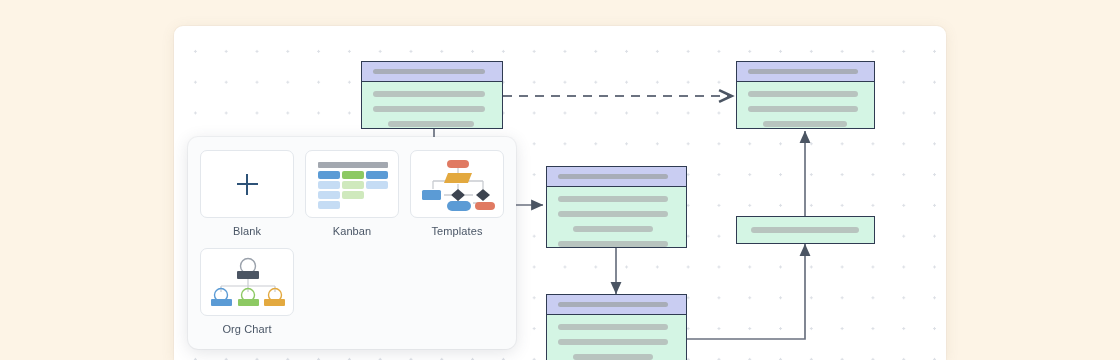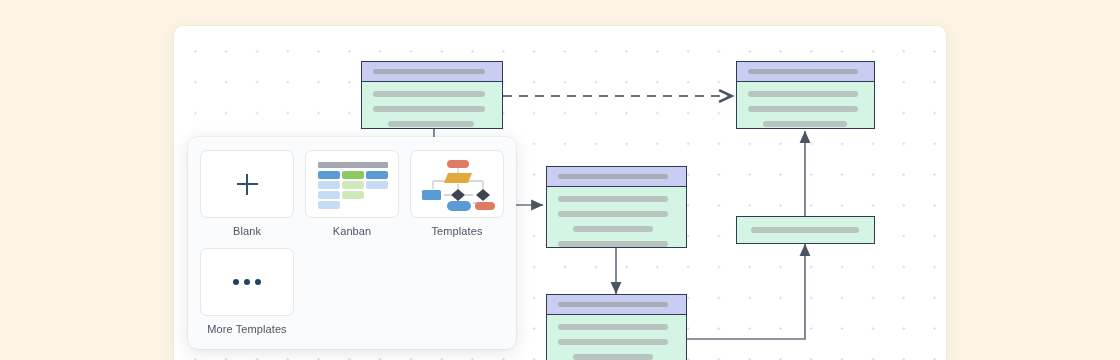--- a/index.html
+++ b/index.html
@@ -186,28 +186,34 @@
             <path d="M47,38 L54,44 L47,50 L40,44 Z" fill="#3d4450"></path>
             <path d="M72,38 L79,44 L72,50 L65,44 Z" fill="#3d4450"></path>
             <rect x="36" y="50" width="24" height="10" rx="5" fill="#5b9bd5"></rect>
             <rect x="64" y="51" width="20" height="8" rx="4" fill="#e07a62"></rect>
           </svg>
         </div>
         <div class="tlabel">Templates</div>
       </div>
 
 
-
-      <div class="tile">
-        <div class="thumb">
-          <span class="dots3">
-              <b></b>
-              <b></b>
-              <b></b>
-            </span>
-        </div>
-        <div class="tlabel">More Templates</div>
-      </div>
+      <div class="tile">
+        <div class="thumb">
+          <svg width="94" height="68" viewBox="0 0 94 68">
+            <path d="M47,30 L47,37 M20,37 L74,37 M20,37 L20,43 M47,37 L47,43 M74,37 L74,43" stroke="#c9ccd1" stroke-width="1.2" fill="none"></path>
+            <circle cx="47" cy="17" r="7.5" fill="none" stroke="#9aa1ab" stroke-width="1.4"></circle>
+            <rect x="36" y="22" width="22" height="8" rx="1" fill="#4b5563"></rect>
+            <circle cx="20" cy="46" r="6.5" fill="none" stroke="#5b9bd5" stroke-width="1.4"></circle>
+            <rect x="10" y="50" width="21" height="7" rx="1" fill="#5b9bd5"></rect>
+            <circle cx="47" cy="46" r="6.5" fill="none" stroke="#8dc963" stroke-width="1.4"></circle>
+            <rect x="37" y="50" width="21" height="7" rx="1" fill="#8dc963"></rect>
+            <circle cx="74" cy="46" r="6.5" fill="none" stroke="#e3a93f" stroke-width="1.4"></circle>
+            <rect x="63" y="50" width="21" height="7" rx="1" fill="#e3a93f"></rect>
+          </svg>
+        </div>
+        <div class="tlabel">Org Chart</div>
+      </div>
+
 
     </div>
   </div>
 
 </div>
 
 </body></html>

